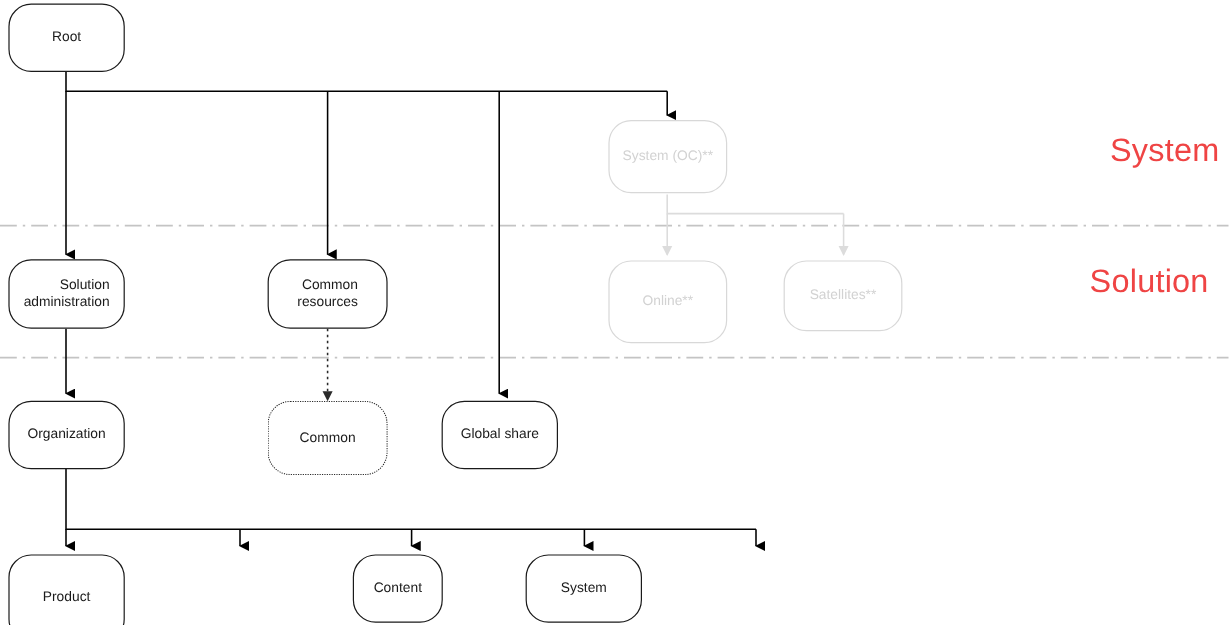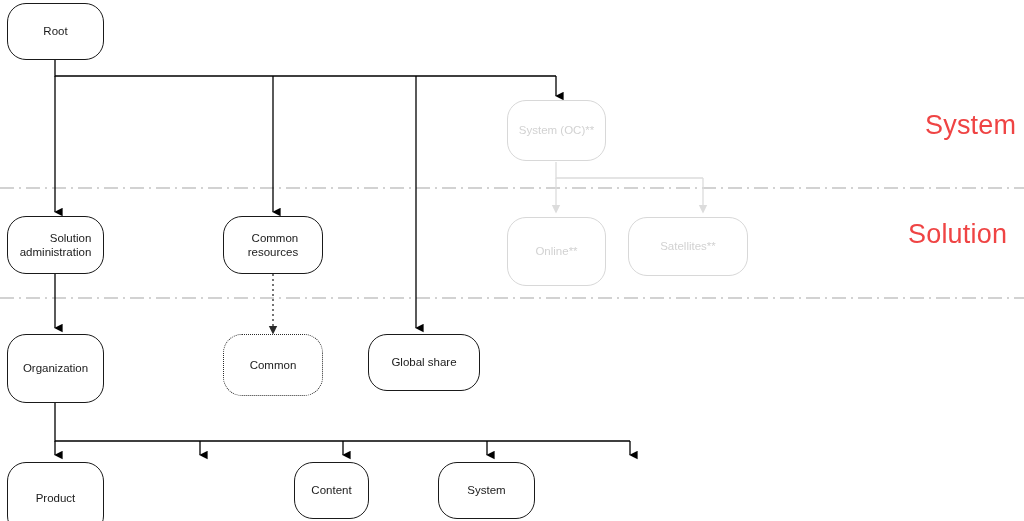--- a/index.html
+++ b/index.html
@@ -114,27 +114,27 @@
   <div class="node ghost" style="left:507px; top:100px; width:99px; height:61px;">System (OC)**</div>
 
   <div class="node" style="left:7px; top:216px; width:97px; height:58px;">Solution
 administration</div>
 
   <div class="node" style="left:223px; top:216px; width:100px; height:58px;">Common
 resources</div>
 
   <div class="node ghost" style="left:507px; top:217px; width:99px; height:69px;">Online**</div>
 
-  <div class="node ghost" style="left:628px; top:217px; width:120px; height:59px;">Satellites**</div>
+  <div class="node ghost" style="left:653px; top:217px; width:99px; height:59px;">Satellites**</div>
 
-  <div class="node" style="left:7px; top:334px; width:97px; height:69px;">Organization</div>
+  <div class="node" style="left:7px; top:334px; width:97px; height:57px;">Organization</div>
 
   <div class="node dotted" style="left:223px; top:334px; width:100px; height:62px;">Common</div>
 
-  <div class="node" style="left:368px; top:334px; width:112px; height:57px;">Global share</div>
+  <div class="node" style="left:368px; top:334px; width:97px; height:57px;">Global share</div>
 
   <div class="node" style="left:7px; top:462px; width:97px; height:73px;">Product</div>
 
 
   <div class="node" style="left:294px; top:462px; width:75px; height:57px;">Content</div>
 
   <div class="node" style="left:438px; top:462px; width:97px; height:57px;">System</div>
 
 
 </div>

